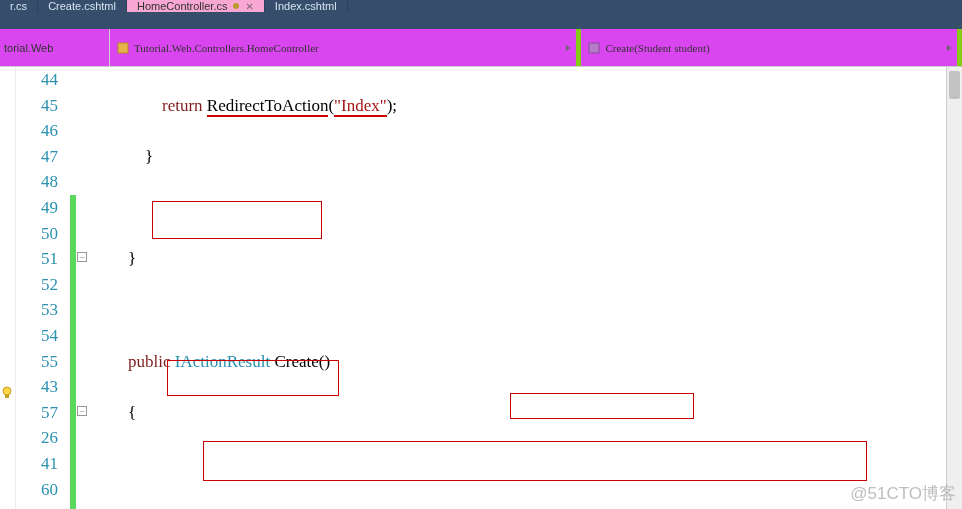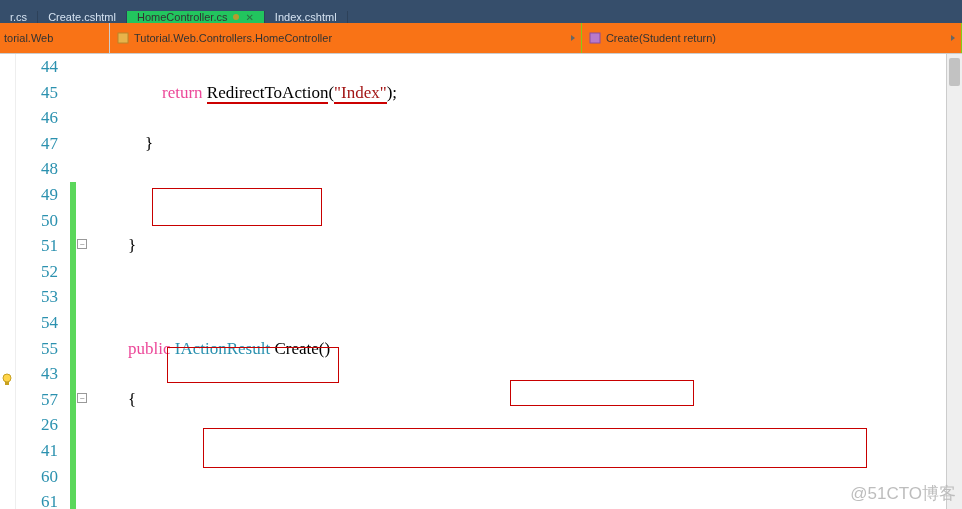--- a/index.html
+++ b/index.html
@@ -1,47 +1,47 @@
 <!DOCTYPE html>
 <html><head>
 <meta charset="utf-8">
 <style>
   * { margin: 0; padding: 0; box-sizing: border-box; }
   html, body { width: 962px; height: 509px; overflow: hidden; font-family: "Segoe UI", sans-serif; background: #fff; }
   
   
-  .tabbar { height: 23px; background: #364e6b; display: flex; align-items: flex-end; font-size: 11px; color: #d6e3f2; overflow: hidden; }
+  .tabbar { height: 29px; background: #364e6b; display: flex; align-items: flex-start; font-size: 11px; color: #d6e3f2; overflow: hidden; }
   .tab { display: flex; align-items: center; padding: 0 10px; border-right: 1px solid #2d4159; gap: 6px; white-space: nowrap; cursor: pointer; }
-  .tab.active { background: #22c55e; color: #333; }
+  .tab.active { background: #f9a8d4; color: #333; }
   .tab-close { font-size: 10px; opacity: 0.6; }
   .tab-pin { width: 6px; height: 6px; border-radius: 50%; background: #4c6d93; display:inline-block; }
   .tab.active .tab-pin { background: #b89b2e; }
 
   
-  .navbar { height: 31px; background: #f97316; border-bottom: 1px solid #ccc; display: flex; align-items: flex-end; font-size: 11px; color: #333; }
+  .navbar { height: 38px; background: #d946ef; border-bottom: 1px solid #ccc; display: flex; align-items: flex-end; font-size: 11px; color: #333; }
   .nav-left { width: 110px; padding-left: 4px; border-right: 1px solid #ccc; height:100%; display:flex; align-items:center; white-space:nowrap; overflow:hidden; }
-  .nav-seg { flex: 1; display: flex; align-items: center; padding: 0 6px; border-right: 1px solid #84cc16; height:100%; gap:4px; }
+  .nav-seg { flex: 1; display: flex; align-items: center; padding: 0 6px; border-right: 5px solid #84cc16; height:100%; gap:4px;font-family:Liberation Serif, serif; }
   .nav-icon { width:14px; height:14px; display:inline-flex; align-items:center; justify-content:center; }
   .chev { width:0; height:0; border-left:4px solid #666; border-top:3px solid transparent; border-bottom:3px solid transparent; margin-left:auto; }
 
   
   .editor { display: flex; height: calc(100% - 45px); font-family: Liberation Serif, serif; font-size: 17px; line-height: 25.6px; position:relative; }
   .left-margin { width:16px; background:#fff; border-right:1px solid #eee; }
   .gutter { width: 54px; text-align: right; color: #2b91af; padding-right: 12px; background: #fff; user-select:none; }
   .gutter .ln { height:25.6px; }
   .changebar { width: 6px; }
   .changebar .seg { width:6px; }
   .changebar .green { background:#5bd75b; }
   .fold { width:14px; position:relative; }
   .fold-box { position:absolute; left:1px; width:10px; height:10px; border:1px solid #999; background:#fff; font-size:9px; line-height:8px; text-align:center; color:#666; cursor:pointer; }
   .code { flex:1; white-space: pre; color:#000; position:relative; padding-left:4px; }
   .code .row { height:25.6px; }
 
   
-  .kw { color:#ec4899;margin-top:12px; }
+  .kw { color:#7f1d1d;margin-top:12px; }
   .type { color:#2b91af; }
   .str { color:#a31515; }
   .u-red { border-bottom: 2px solid #c00; }
   .u-gray { border-bottom: 1px solid #888; }
 
   
   .annot { border: 1.5px solid #c80000; position:absolute; pointer-events:none; }
 
   .scrollbar { position:absolute; right:0; top:0; bottom:0; width:16px; background:#efefef; border-left:1px solid #ccc; }
   .scrollbar .thumb { position:absolute; left:2px; right:2px; top:4px; height:28px; background:#c2c2c2; border-radius:2px; }
@@ -81,21 +81,21 @@
     </span>
     <span>Tutorial.Web.Controllers.HomeController</span>
     <span class="chev"></span>
   </div>
   <div class="nav-seg" style="flex:0.8">
     <span class="nav-icon">
       <svg viewBox="0 0 14 14" width="14" height="14">
           <rect x="2" y="2" width="10" height="10" fill="#b87acb" stroke="#8a4ca0"></rect>
         </svg>
     </span>
-    <span>Create(Student return)</span>
+    <span>Create(Student student)</span>
     <span class="chev"></span>
   </div>
 </div>
 
 <div class="editor">
   <div class="left-margin">
     <span class="bulb">
       <svg viewBox="0 0 14 14" width="14" height="14">
           <circle cx="7" cy="6" r="4" fill="#ffd54a" stroke="#c7a020"></circle>
           <rect x="5" y="10" width="4" height="3" fill="#c7a020"></rect>

